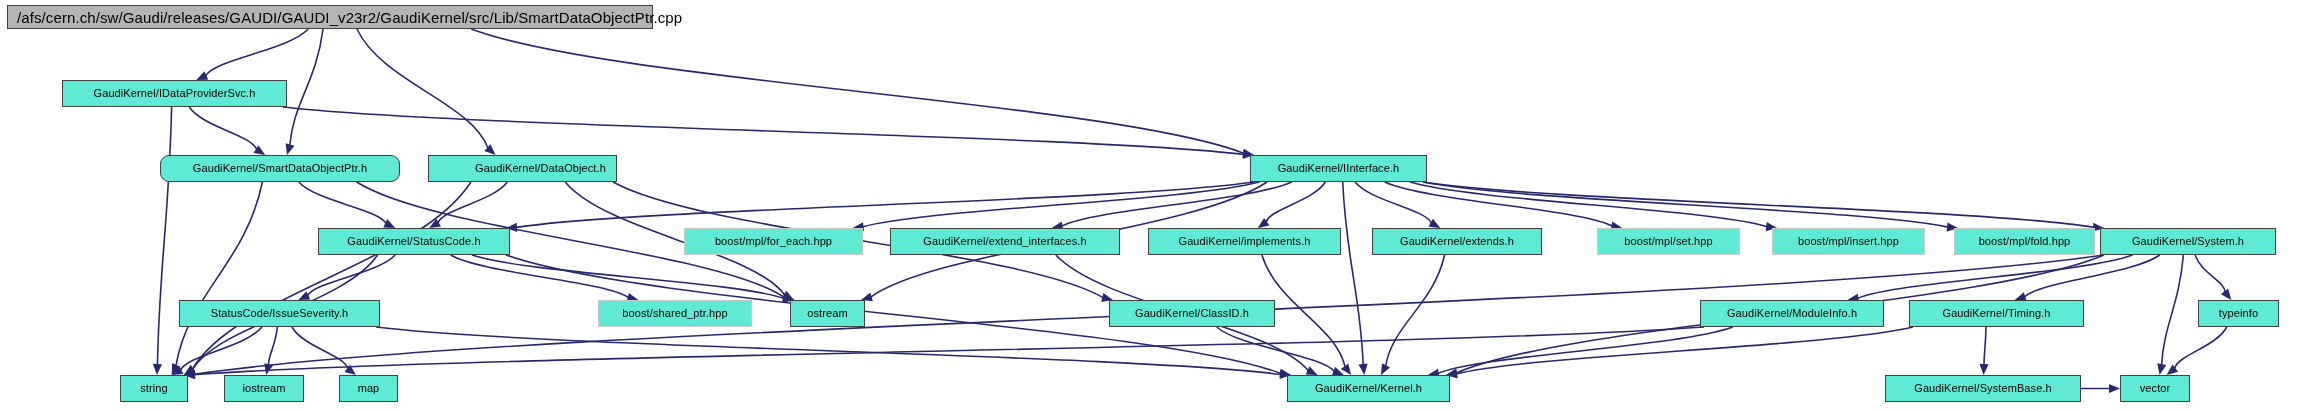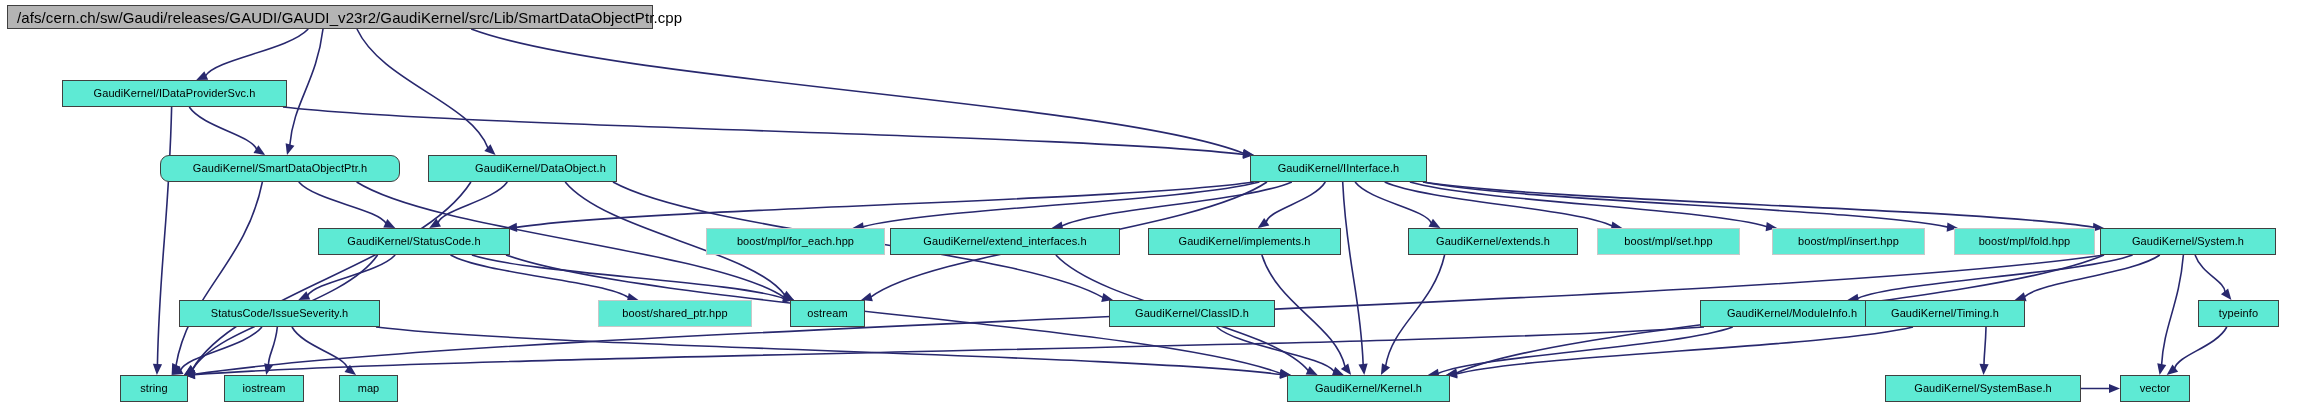--- a/index.html
+++ b/index.html
@@ -167,34 +167,34 @@
       <path class="edge-path" d="M 2226.81 327 C 2215.9884 347.16, 2177.5116 354.84, 2174.5985488054025 368.68578937692405"></path>
       <polygon class="arrow-head" points="2166.69,375 2172.4161529637627,364.5419326720664 2178.1563444392864,371.73152249515965"></polygon>
     </svg>
   <div id="node-layer">
       <div class="node root" style="left: 7px; top: 5px; width: 646px; height: 24px;">/afs/cern.ch/sw/Gaudi/releases/GAUDI/GAUDI_v23r2/GaudiKernel/src/Lib/SmartDataObjectPtr.cpp</div>
       <div class="node" style="left: 62px; top: 80px; width: 225px;">GaudiKernel/IDataProviderSvc.h</div>
       <div class="node" style="left: 160px; top: 155px; width: 240px; border-radius: 9px;">GaudiKernel/SmartDataObjectPtr.h</div>
       <div class="node" style="left: 428px; top: 155px; width: 189px; padding-left: 36px;">GaudiKernel/DataObject.h</div>
       <div class="node" style="left: 1250px; top: 155px; width: 177px;">GaudiKernel/IInterface.h</div>
       <div class="node" style="left: 318px; top: 228px; width: 192px;">GaudiKernel/StatusCode.h</div>
-      <div class="node ext" style="left: 684px; top: 228px; width: 179px; margin-left: 22px;">boost/mpl/for_each.hpp</div>
+      <div class="node ext" style="left: 684px; top: 228px; width: 179px;">boost/mpl/for_each.hpp</div>
       <div class="node" style="left: 890px; top: 228px; width: 230px;">GaudiKernel/extend_interfaces.h</div>
       <div class="node" style="left: 1148px; top: 228px; width: 193px;">GaudiKernel/implements.h</div>
-      <div class="node" style="left: 1372px; top: 228px; width: 170px; margin-left: 36px;">GaudiKernel/extends.h</div>
+      <div class="node" style="left: 1372px; top: 228px; width: 170px;">GaudiKernel/extends.h</div>
       <div class="node ext" style="left: 1597px; top: 228px; width: 143px;">boost/mpl/set.hpp</div>
       <div class="node ext" style="left: 1772px; top: 228px; width: 153px;">boost/mpl/insert.hpp</div>
       <div class="node ext" style="left: 1954px; top: 228px; width: 141px;">boost/mpl/fold.hpp</div>
       <div class="node" style="left: 2100px; top: 228px; width: 176px;">GaudiKernel/System.h</div>
       <div class="node" style="left: 179px; top: 300px; width: 201px;">StatusCode/IssueSeverity.h</div>
       <div class="node ext" style="left: 598px; top: 300px; width: 154px;">boost/shared_ptr.hpp</div>
       <div class="node" style="left: 790px; top: 300px; width: 75px;">ostream</div>
       <div class="node" style="left: 1109px; top: 300px; width: 166px;">GaudiKernel/ClassID.h</div>
       <div class="node" style="left: 1700px; top: 300px; width: 184px;">GaudiKernel/ModuleInfo.h</div>
-      <div class="node" style="left: 1865px; top: 300px; width: 160px;">GaudiKernel/Timing.h</div>
+      <div class="node" style="left: 1909px; top: 300px; width: 175px;">GaudiKernel/Timing.h</div>
       <div class="node" style="left: 2198px; top: 300px; width: 81px;">typeinfo</div>
       <div class="node" style="left: 120px; top: 375px; width: 68px;">string</div>
       <div class="node" style="left: 224px; top: 375px; width: 80px;">iostream</div>
       <div class="node" style="left: 339px; top: 375px; width: 59px;">map</div>
       <div class="node" style="left: 1287px; top: 375px; width: 163px;">GaudiKernel/Kernel.h</div>
       <div class="node" style="left: 1885px; top: 375px; width: 196px;">GaudiKernel/SystemBase.h</div>
       <div class="node" style="left: 2120px; top: 375px; width: 70px;">vector</div>
     </div>
 </div>
 

